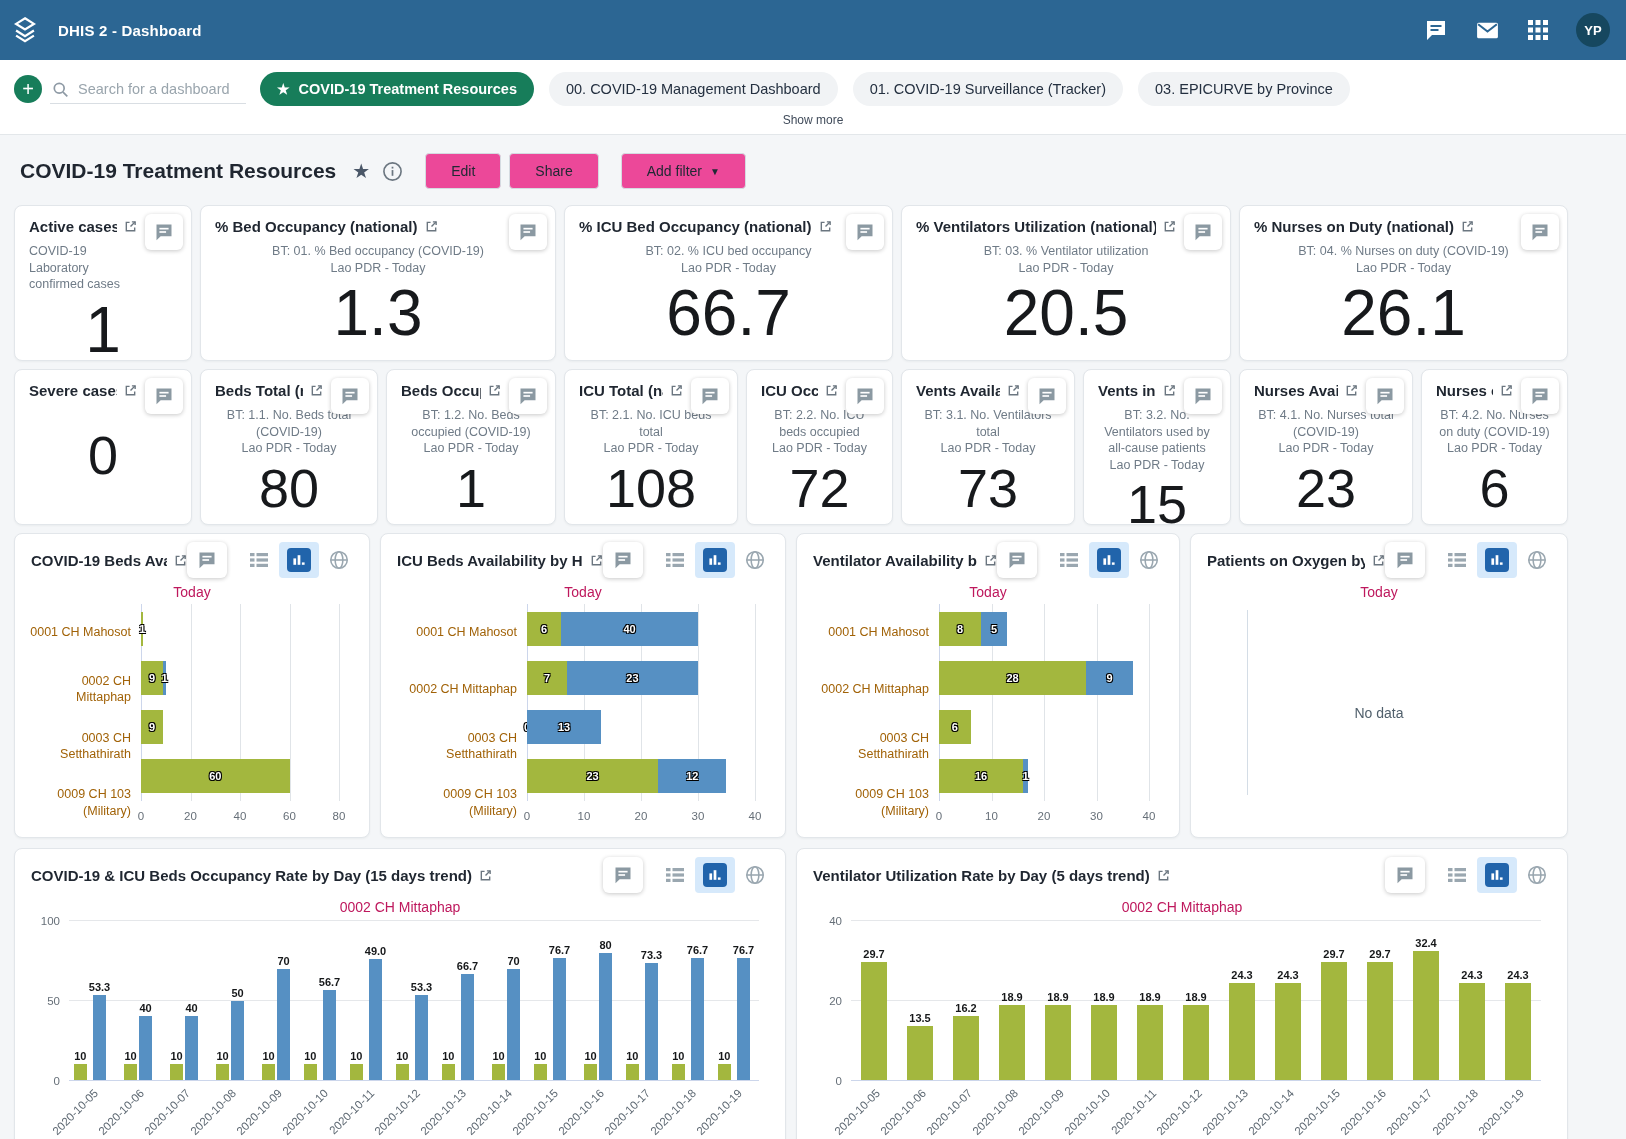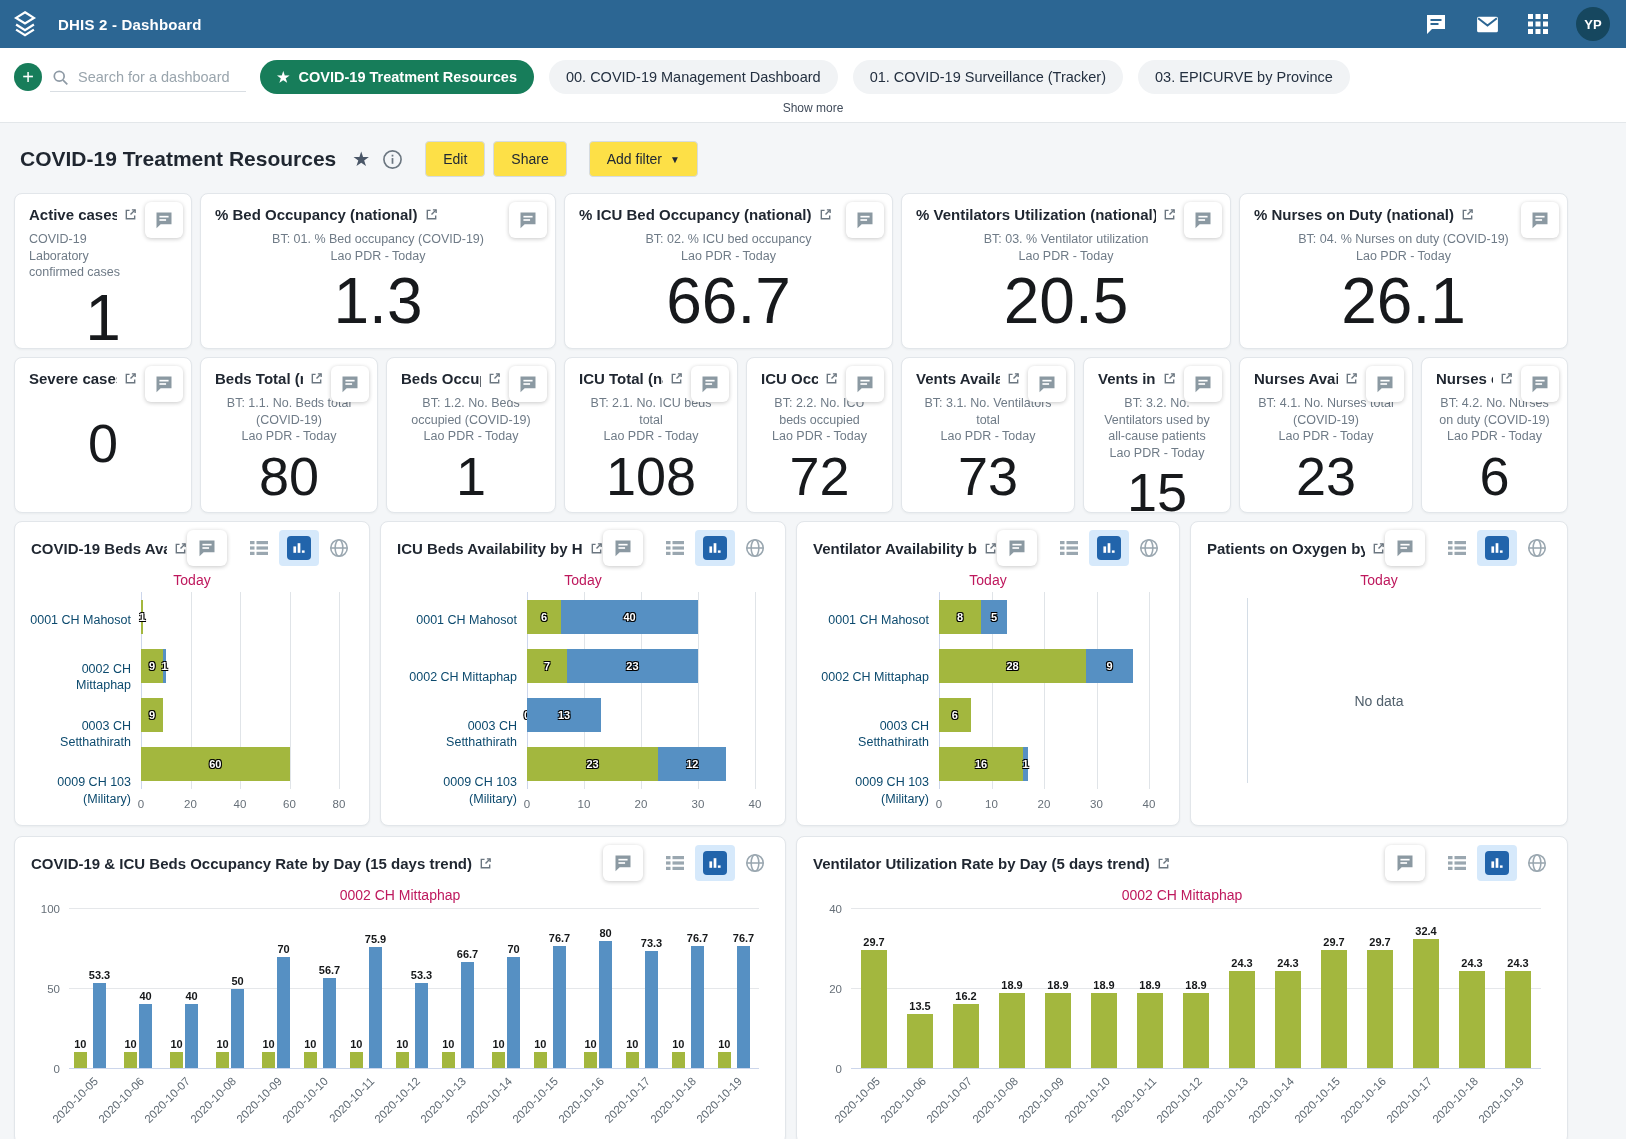--- a/index.html
+++ b/index.html
@@ -11,21 +11,21 @@
     --topbar: #2c6693;
     --accent: #177d5a;
     --bar-green: #a3b73e;
     --bar-blue: #5690c3;
     --viz-bg: #d6e9fb;
     --viz-ic: #2164ab;
   }
   button { font-family:inherit; border:none; background:none; cursor:pointer; padding:0; }
 
   
-  .topbar { height:48px; background:var(--topbar); display:flex; align-items:center; color:#fff; }
+  .topbar { height:60px; background:var(--topbar); display:flex; align-items:center; color:#fff; }
   .logo { width:50px; height:48px; display:flex; align-items:center; justify-content:center; }
   .topbar-title { font-weight:bold; font-size:15px; margin-left:8px; letter-spacing:.2px; }
   .topbar-right { margin-left:auto; display:flex; align-items:center; gap:27px; padding-right:16px; }
   .tb-icon { display:flex; align-items:center; }
   .avatar { width:34px; height:34px; border-radius:50%; background:#16475f; color:#fff;
             font-size:13px; font-weight:bold; display:flex; align-items:center; justify-content:center; }
 
   
   .dashbar { background:#fff; padding:12px 8px 2px 8px; border-bottom:1px solid #e3e7ea; }
   .dashbar-row { display:flex; align-items:center; }
@@ -42,21 +42,21 @@
   .chip-star { font-size:14px; line-height:1; }
   .show-more { text-align:center; font-size:12px; color:#404b5a; padding:7px 0 5px; }
   .show-more span { cursor:pointer; }
 
   
   .title-row { display:flex; align-items:center; padding:18px 20px 16px 20px; }
   .title-row h1 { font-size:21px; margin:0 16px 0 0; color:#1f2630; font-weight:bold; }
   .star-lg { color:#4a5768; font-size:20px; margin-right:12px; line-height:1; }
   .info-ic { display:flex; margin-right:22px; }
   .title-buttons { display:flex; gap:8px; }
-  .btn { background:#fde047; border:1px solid #d5dbe1; border-radius:4px; padding:9px 17px;
+  .btn { background:#ec4899; border:1px solid #d5dbe1; border-radius:4px; padding:9px 25px;
          font-size:14px; color:#212934; display:flex; align-items:center; gap:8px; }
   .btn.filter { margin-left:14px; }
   .caret { font-size:10px; color:#212934; }
 
   
   .grid { padding:0 0 0 14px; }
   .row { display:flex; gap:8px; margin-bottom:8px; }
   .row.charts { gap:10px; margin-bottom:10px; }
   .card { background:#fff; border:1px solid #e2e6ea; border-radius:8px; position:relative;
           box-shadow:0 1px 2px rgba(40,50,60,.05); flex:none; }
@@ -83,21 +83,21 @@
   .viz-btn { width:40px; height:36px; display:flex; align-items:center; justify-content:center; border-radius:4px; }
   .viz-btn.selected { background:var(--viz-bg); }
   .bar-ic { width:24px; height:24px; background:var(--viz-ic); border-radius:4px; display:flex;
             align-items:center; justify-content:center; }
   .chart-sub { text-align:center; font-size:14px; color:#be185d; margin:6px 0 2px; }
 
   
   .hbar-body { flex:1; display:flex; padding:2px 20px 0 4px; min-height:0; }
   .hbar-labels { display:flex; flex-direction:column; flex:none; }
   .hbar-label { flex:1; display:flex; align-items:center; justify-content:flex-end; text-align:right;
-                font-size:12.5px; color:#0c4a6e; padding-right:10px; line-height:1.3; }
+                font-size:12.5px; color:#a16207; padding-right:10px; line-height:1.3; }
   .hbar-plotcol { flex:1; display:flex; flex-direction:column; min-width:0; }
   .hbar-plot { flex:1; position:relative; }
   .vgrid { position:absolute; top:0; bottom:0; width:1px; background:#e0e4e8; }
   .vgrid.axis { background:#ccd6eb; }
   .hbar-rows { position:absolute; inset:0; display:flex; flex-direction:column; }
   .hbar-rowline { flex:1; display:flex; align-items:center; }
   .hbar-bar { display:flex; height:34px; width:100%; }
   .hbar-seg { position:relative; display:flex; align-items:center; justify-content:center; }
   .hbar-val { font-size:11px; font-weight:bold; color:#fff; white-space:nowrap;
               text-shadow:-1px -1px 0 #000,1px -1px 0 #000,-1px 1px 0 #000,1px 1px 0 #000; }
@@ -1071,21 +1071,21 @@
                         <div class="v-val">56.7</div>
                         <div class="v-bar" style="width: 13px; height: 56.7%; background: rgb(86, 144, 195);"></div>
                       </div>
                     </div>
                     <div class="v-group">
                       <div class="v-barwrap">
                         <div class="v-val">10</div>
                         <div class="v-bar" style="width: 13px; height: 10%; background: rgb(163, 183, 62);"></div>
                       </div>
                       <div class="v-barwrap">
-                        <div class="v-val">75.9</div>
+                        <div class="v-val">49.0</div>
                         <div class="v-bar" style="width: 13px; height: 75.9%; background: rgb(86, 144, 195);"></div>
                       </div>
                     </div>
                     <div class="v-group">
                       <div class="v-barwrap">
                         <div class="v-val">10</div>
                         <div class="v-bar" style="width: 13px; height: 10%; background: rgb(163, 183, 62);"></div>
                       </div>
                       <div class="v-barwrap">
                         <div class="v-val">53.3</div>

